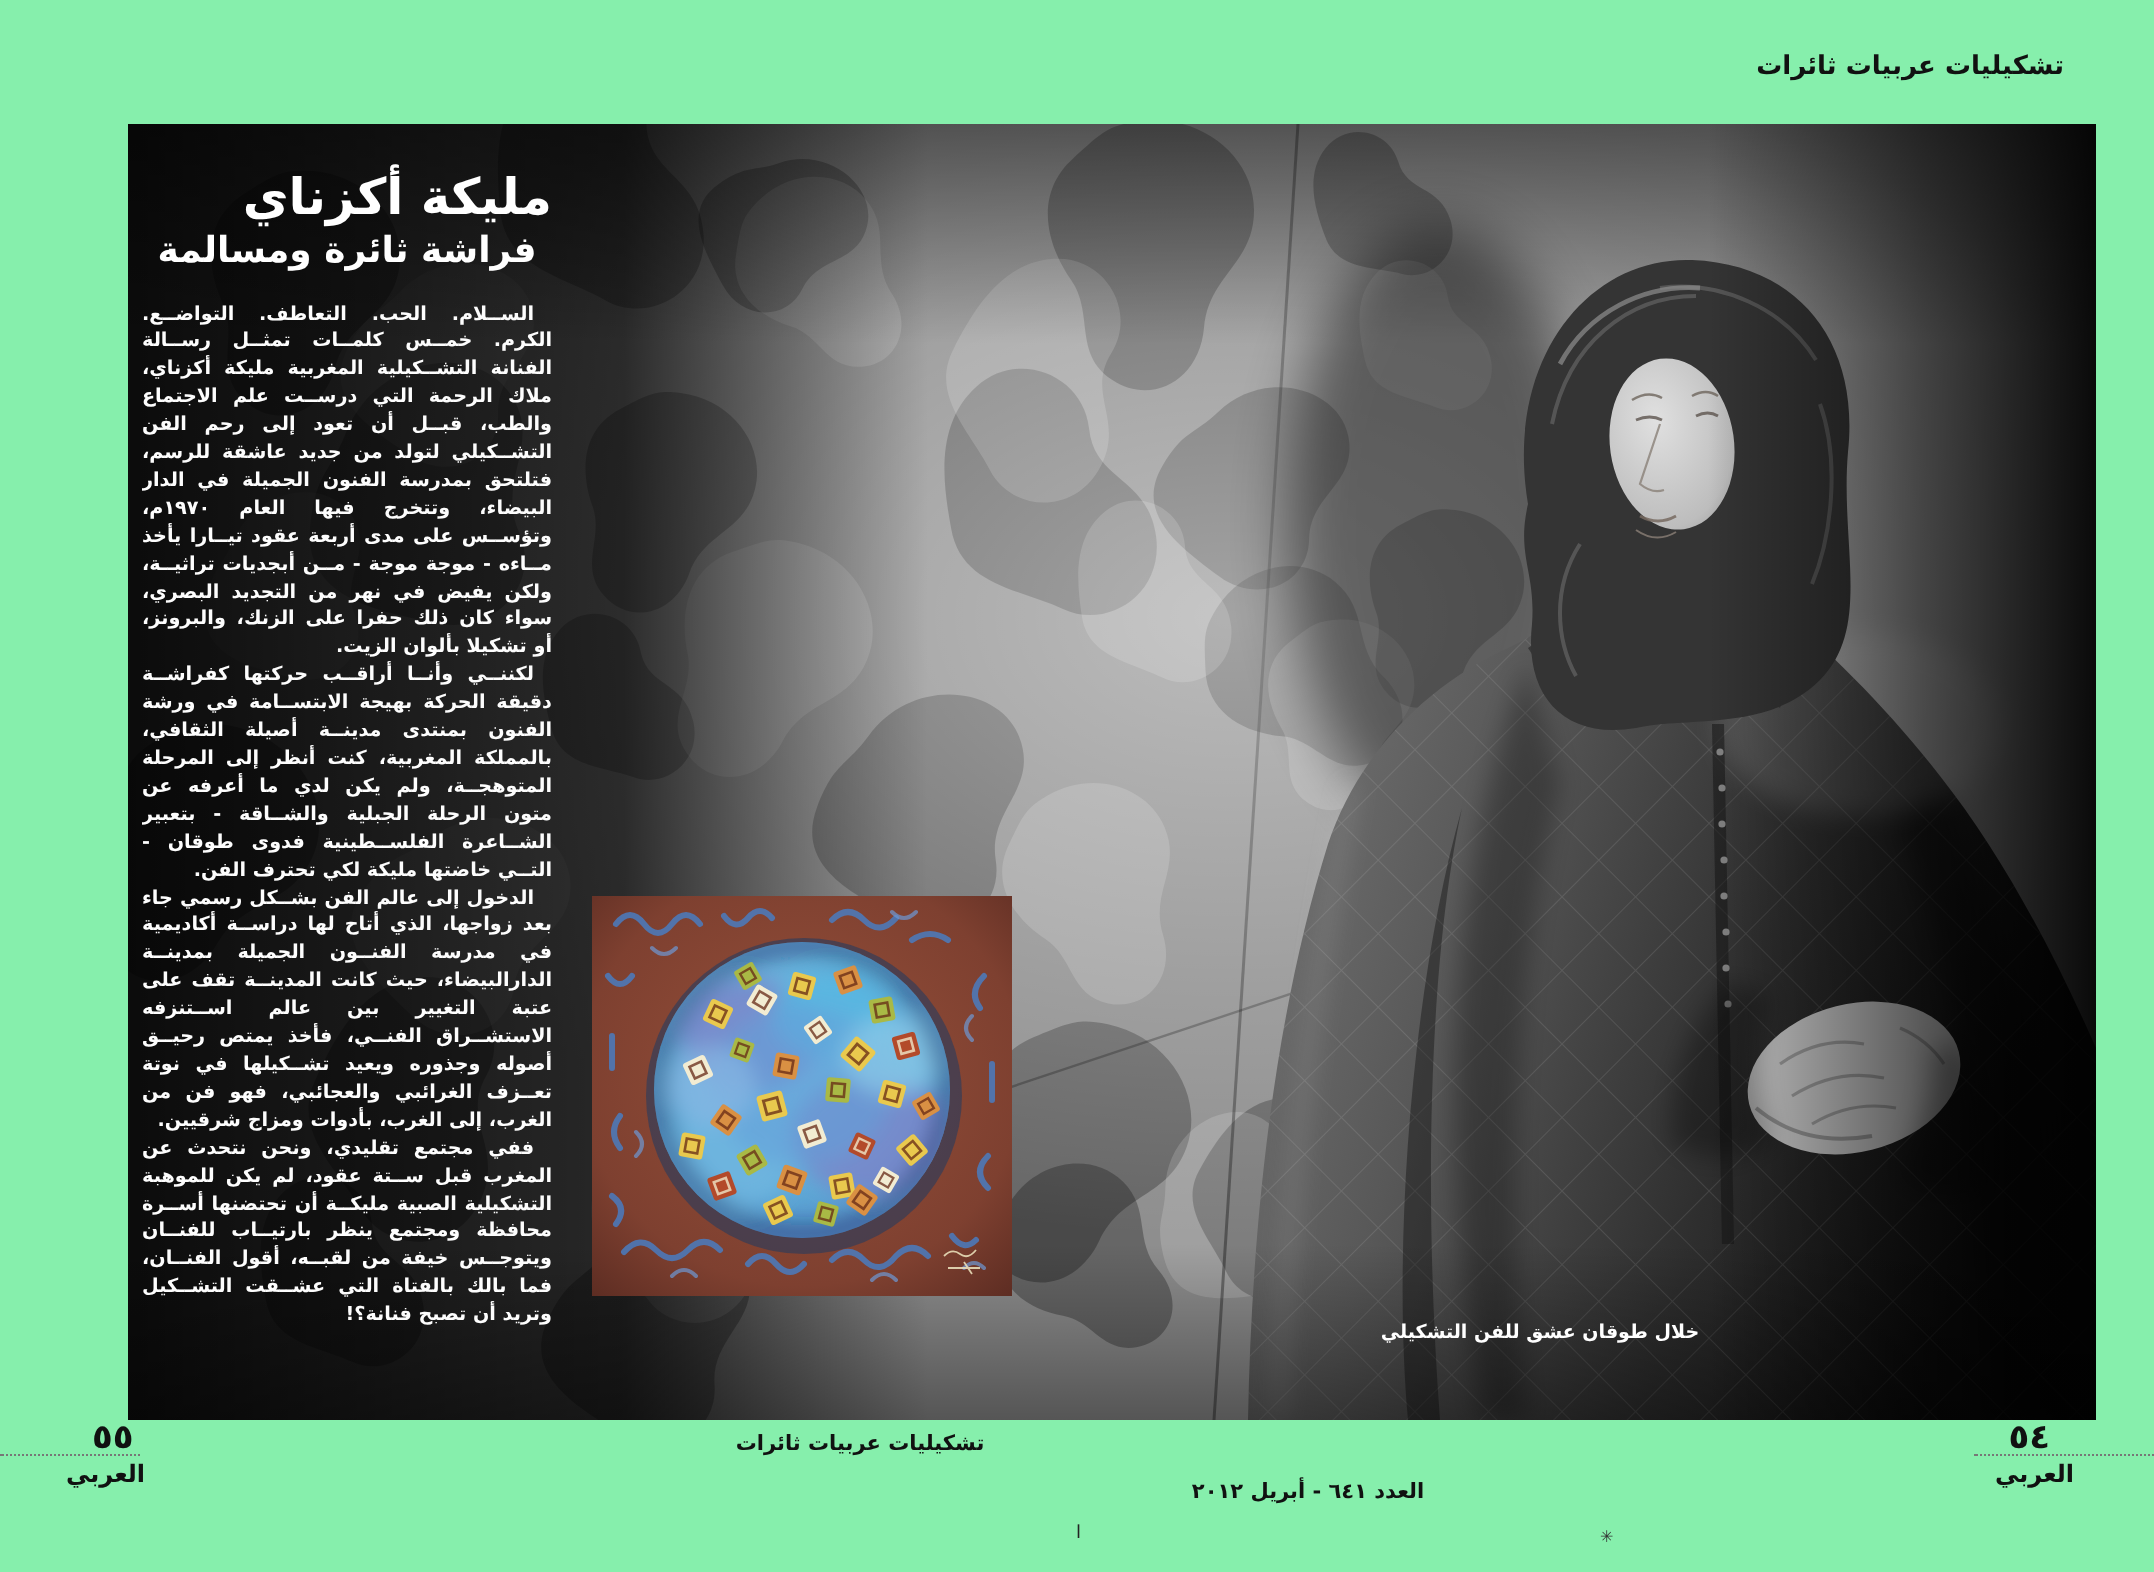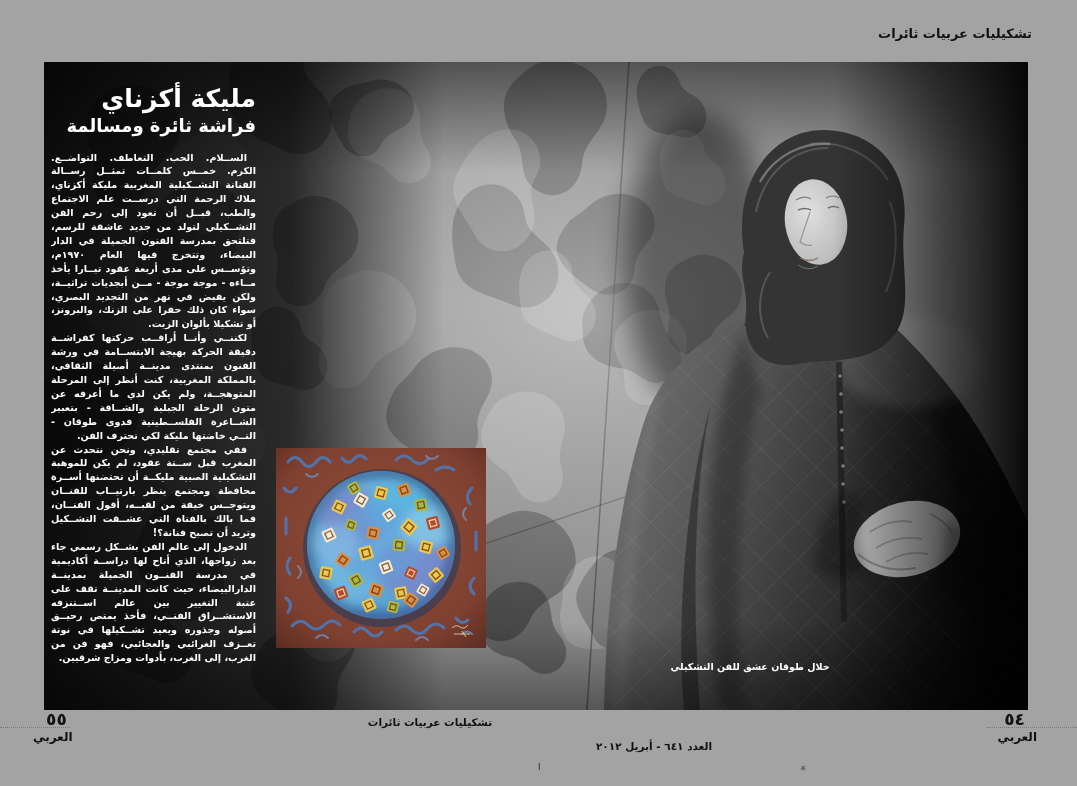--- a/index.html
+++ b/index.html
@@ -1,28 +1,28 @@
 <!DOCTYPE html>
 <html lang="ar"><head>
 <meta charset="utf-8">
 <style>
   html,body{margin:0;padding:0;background:#e8e8e8;}
-  .page{position:relative;width:1077px;height:786px;background:#a3a3a3;overflow:hidden;
+  .page{position:relative;width:1077px;height:786px;background:#86efac;overflow:hidden;
         font-family:"DejaVu Sans",sans-serif;}
   
   .top-header{position:absolute;top:26px;right:45px;font-size:13px;font-weight:bold;
         color:#111;direction:rtl;}
   
-  .spread{position:absolute;left:44px;top:62px;width:984px;height:648px;background:#1c1c1c;}
+  .spread{position:absolute;left:64px;top:62px;width:984px;height:648px;background:#1c1c1c;}
   .spread svg.bg{position:absolute;left:0;top:0;}
   
   .article{position:absolute;left:7px;top:22px;width:205px;direction:rtl;color:#ffffff;}
   .article-title{font-size:25px;font-weight:bold;line-height:1.2;text-align:right;
         letter-spacing:-0.5px;}
-  .article-subtitle{font-size:18px;font-weight:bold;line-height:1.25;text-align:right;margin-top:1px;}
+  .article-subtitle{font-size:18px;font-weight:bold;line-height:1.25;text-align:center;margin-top:1px;}
   .article-body{margin-top:13px;height:540px;overflow:hidden;}
   .article-body p{margin:0;font-size:9.6px;line-height:13.9px;font-weight:bold;
         text-align:justify;text-indent:9px;color:#fdfdfd;}
   
   .painting{position:absolute;left:232px;top:386px;width:210px;height:200px;}
   .painting-caption{position:absolute;left:227px;top:594px;width:218px;direction:rtl;
         text-align:left;font-size:9.5px;line-height:12.5px;font-weight:bold;color:#fff;}
   .photo-caption{position:absolute;left:570px;top:599px;width:272px;direction:rtl;
         text-align:center;font-size:9.5px;line-height:12.5px;font-weight:bold;color:#fff;}
   
@@ -218,22 +218,22 @@
       <rect x="790" width="194" height="648" fill="url(#rightDark)"></rect>
       <rect y="560" width="984" height="88" fill="url(#botDark)"></rect>
     </svg>
 
     <div class="article">
       <div class="article-title">مليكة أكزناي</div>
       <div class="article-subtitle">فراشة ثائرة ومسالمة</div>
       <div class="article-body">
         <p>الســلام. الحب. التعاطف. التواضــع. الكرم. خمــس كلمــات تمثــل رســالة الفنانة التشــكيلية المغربية مليكة أكزناي، ملاك الرحمة التي درســت علم الاجتماع والطب، قبــل أن تعود إلى رحم الفن التشــكيلي لتولد من جديد عاشقة للرسم، فتلتحق بمدرسة الفنون الجميلة في الدار البيضاء، وتتخرج فيها العام ١٩٧٠م، وتؤســس على مدى أربعة عقود تيــارا يأخذ مــاءه - موجة موجة - مــن أبجديات تراثيــة، ولكن يفيض في نهر من التجديد البصري، سواء كان ذلك حفرا على الزنك، والبرونز، أو تشكيلا بألوان الزيت.</p>
         <p>لكننــي وأنــا أراقــب حركتها كفراشــة دقيقة الحركة بهيجة الابتســامة في ورشة الفنون بمنتدى مدينــة أصيلة الثقافي، بالمملكة المغربية، كنت أنظر إلى المرحلة المتوهجــة، ولم يكن لدي ما أعرفه عن متون الرحلة الجبلية والشــاقة - بتعبير الشــاعرة الفلســطينية فدوى طوقان - التــي خاضتها مليكة لكي تحترف الفن.</p>
+        <p>الدخول إلى عالم الفن بشــكل رسمي جاء بعد زواجها، الذي أتاح لها دراســة أكاديمية في مدرسة الفنــون الجميلة بمدينــة الدارالبيضاء، حيث كانت المدينــة تقف على عتبة التغيير بين عالم اســتنزفه الاستشــراق الفنــي، فأخذ يمتص رحيــق أصوله وجذوره ويعيد تشــكيلها في نوتة تعــزف الغرائبي والعجائبي، فهو فن من الغرب، إلى الغرب، بأدوات ومزاج شرقيين.</p>
         <p>ففي مجتمع تقليدي، ونحن نتحدث عن المغرب قبل ســتة عقود، لم يكن للموهبة التشكيلية الصبية مليكــة أن تحتضنها أســرة محافظة ومجتمع ينظر بارتيــاب للفنــان ويتوجــس خيفة من لقبــه، أقول الفنــان، فما بالك بالفتاة التي عشــقت التشــكيل وتريد أن تصبح فنانة؟!</p>
-        <p>الدخول إلى عالم الفن بشــكل رسمي جاء بعد زواجها، الذي أتاح لها دراســة أكاديمية في مدرسة الفنــون الجميلة بمدينــة الدارالبيضاء، حيث كانت المدينــة تقف على عتبة التغيير بين عالم اســتنزفه الاستشــراق الفنــي، فأخذ يمتص رحيــق أصوله وجذوره ويعيد تشــكيلها في نوتة تعــزف الغرائبي والعجائبي، فهو فن من الغرب، إلى الغرب، بأدوات ومزاج شرقيين.</p>
       </div>
     </div>
 
     <svg class="painting" width="210" height="200" viewBox="0 0 210 200" aria-hidden="true">
       <defs>
         <radialGradient id="rustG" cx="0.5" cy="0.45" r="0.75">
           <stop offset="0" stop-color="#96503a"></stop>
           <stop offset="0.7" stop-color="#7e4030"></stop>
           <stop offset="1" stop-color="#5c2c22"></stop>
         </radialGradient>

